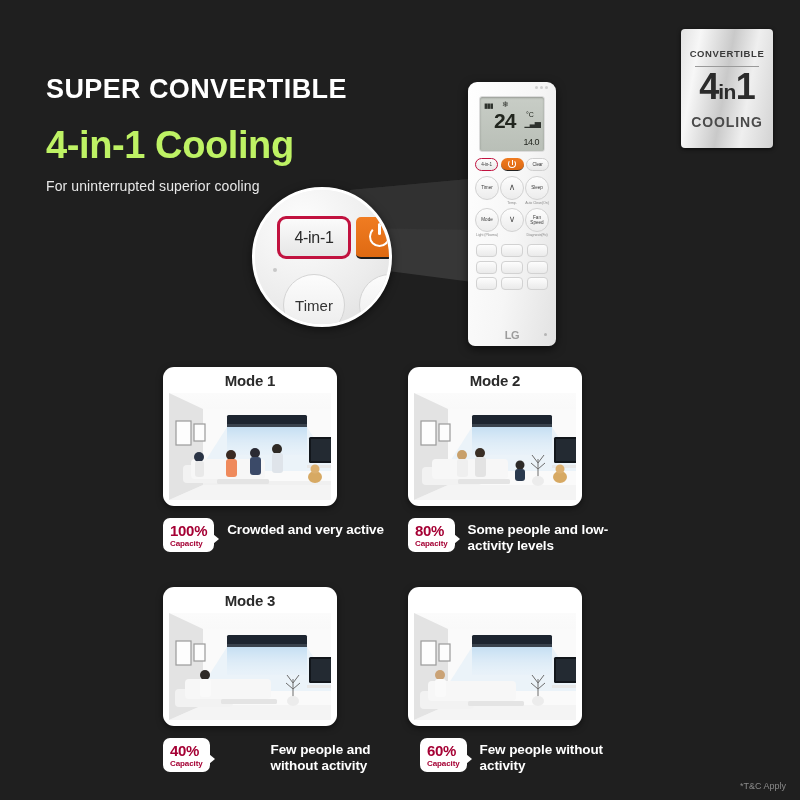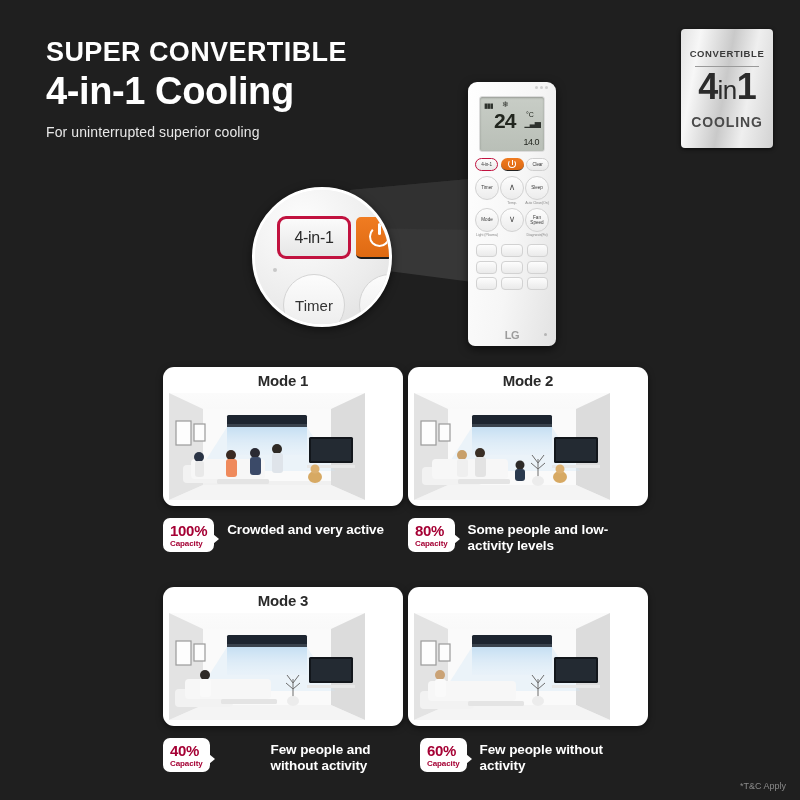--- a/index.html
+++ b/index.html
@@ -12,28 +12,29 @@
   }
 
   
   #headline { position: absolute; left: 46px; top: 38px; }
   #kicker {
     color: #ffffff;
     font-size: 27px;
     font-weight: bold;
     letter-spacing: 0.4px;
     line-height: 1.05;
+    margin-top: 37px;
   }
   #title {
-    color: #ffffff;
+    color: #bef264;
     font-size: 38px;
     font-weight: bold;
     letter-spacing: -0.4px;
     line-height: 1.18;
-    margin-top: 3px;
+    margin-top: 20px;
   }
   #subtitle {
     color: #e8e8e8;
     font-size: 14px;
     font-weight: normal;
     margin-top: 10px;
     letter-spacing: 0.1px;
   }
 
   
@@ -52,21 +53,21 @@
     font-size: 9.5px; font-weight: bold; color: #3a3a3a;
     letter-spacing: 0.6px;
   }
   #badge-rule {
     width: 64px; height: 1px; background: #9a9a9a; margin: 7px 0 2px;
   }
   #badge-main {
     font-size: 36px; font-weight: bold; color: #2b2b2b;
     letter-spacing: -1px; line-height: 1; display: flex; align-items: baseline;
   }
-  #badge-main .small { font-size: 26px; font-weight: normal; letter-spacing: -0.5px; }
+  #badge-main .small { font-size: 21px; font-weight: bold; letter-spacing: -0.5px; }
   #badge-bottom {
     font-size: 14px; font-weight: bold; color: #4a4a4a;
     letter-spacing: 0.9px; margin-top: 9px;
   }
 
   
   #beam { position: absolute; left: 350px; top: 178px; }
 
   
   #magnifier {
@@ -192,21 +193,21 @@
   #lg-logo {
     position: absolute; bottom: 5px; left: 0; right: 0;
     text-align: center; font-size: 11px; font-weight: bold;
     color: #9c9c9c; letter-spacing: -0.5px;
   }
   #remote-ir { position: absolute; right: 9px; bottom: 10px; width: 3px; height: 3px; border-radius: 50%; background: #b5b5b5; }
 
   
   .mode-card {
     position: absolute;
-    width: 240px; height: 139px;
+    width: 174px; height: 139px;
     border-radius: 11px;
     background: #ffffff;
     overflow: hidden;
     box-shadow: 0 2px 6px rgba(0,0,0,.5);
   }
   .mode-title {
     position: absolute; left: 0; right: 0; top: 5px;
     text-align: center; font-size: 15px; font-weight: bold;
     color: #2a2a2a; z-index: 6; letter-spacing: -0.2px;
   }

